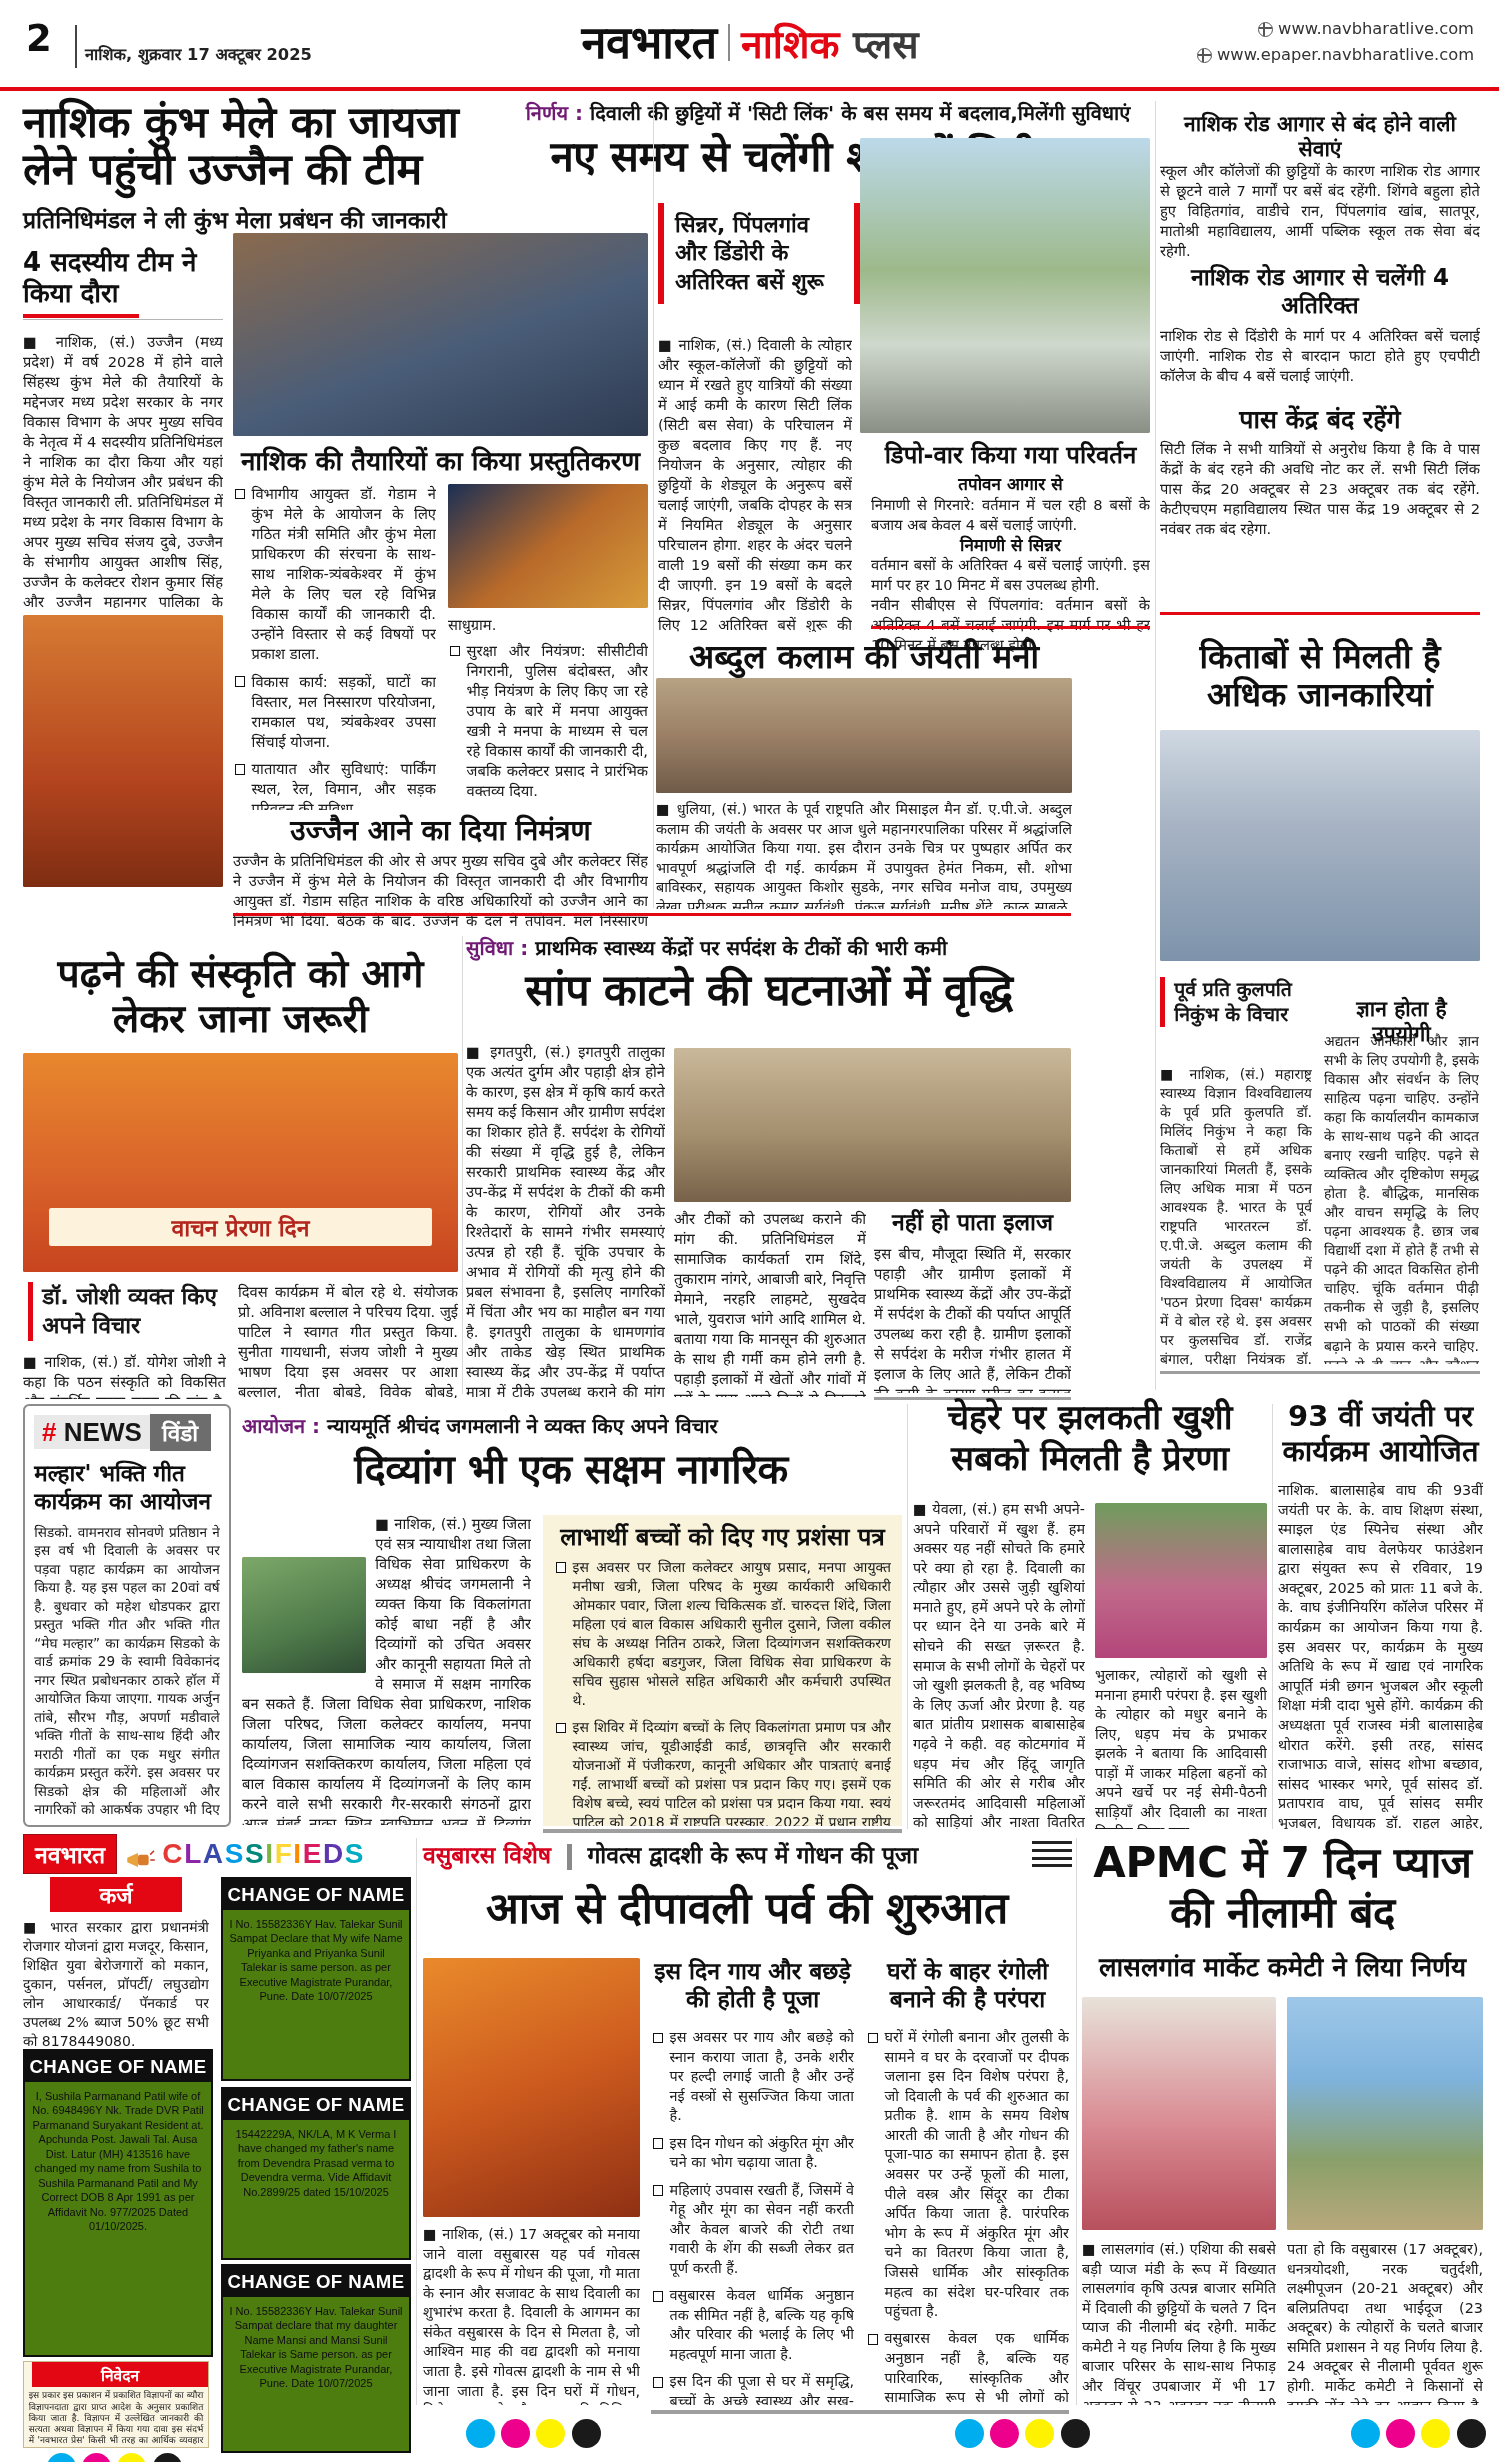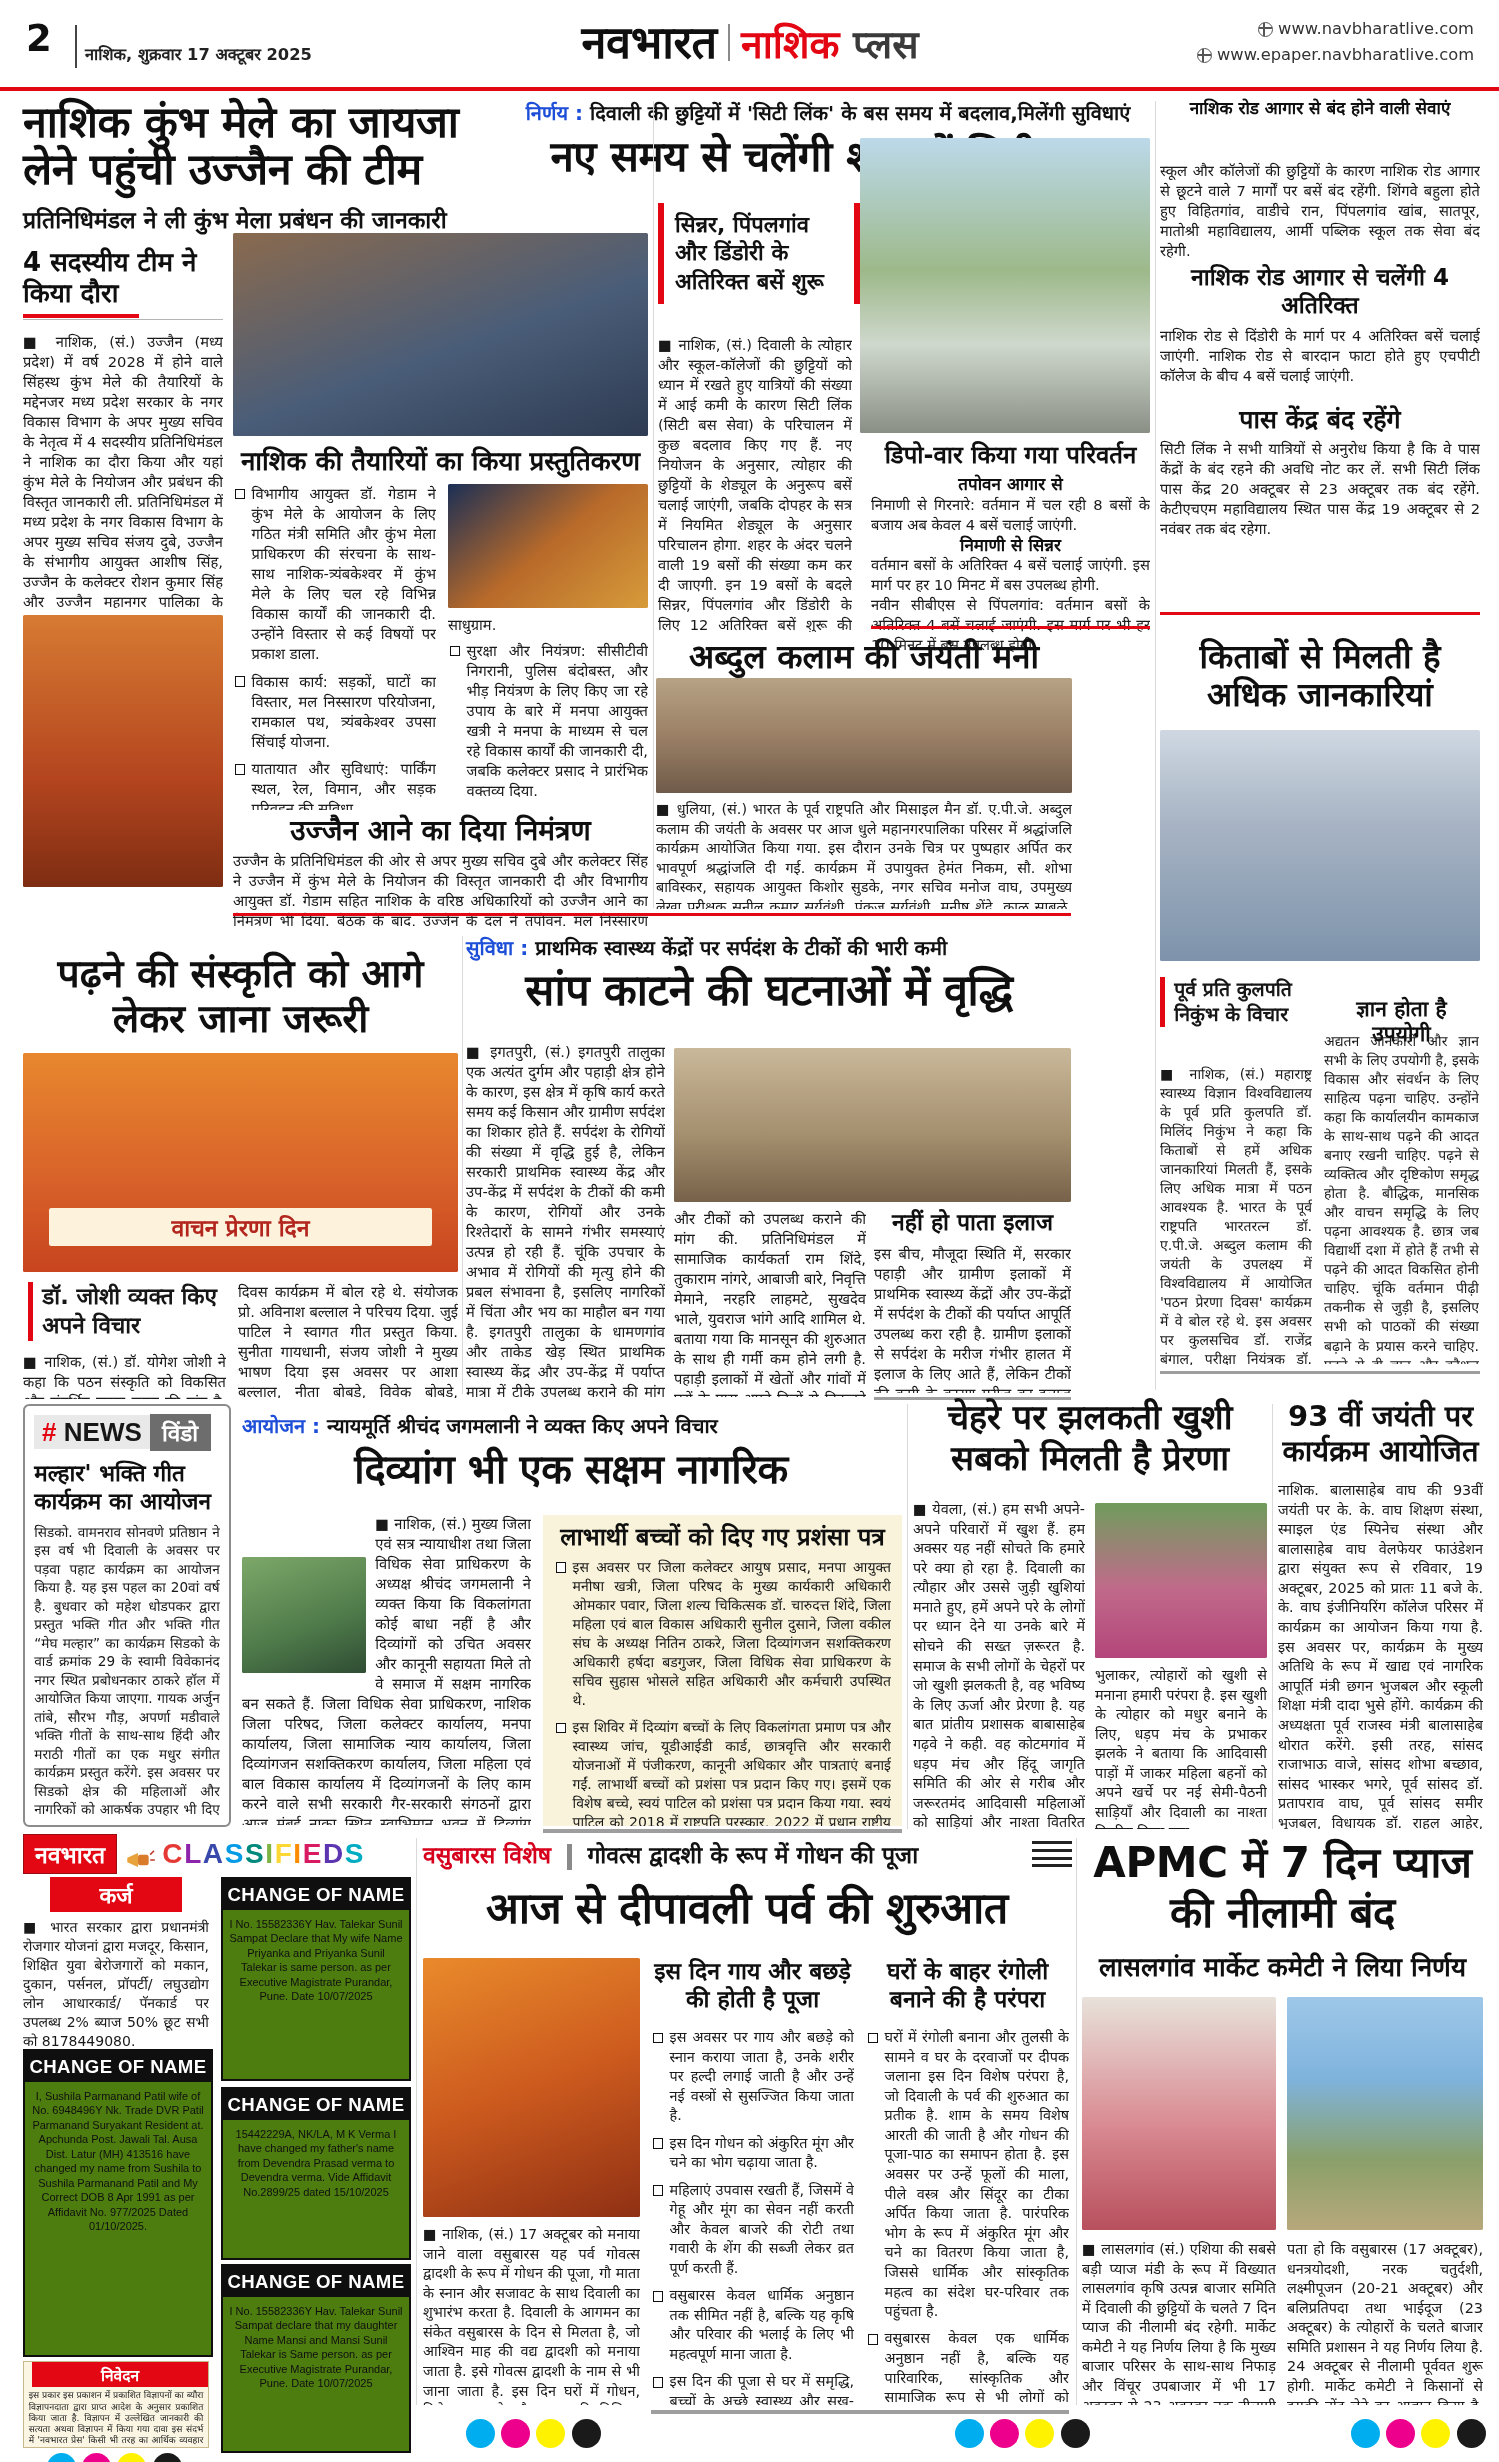--- a/index.html
+++ b/index.html
@@ -4,21 +4,21 @@
 <style>
   html,body{margin:0;padding:0;background:#e9e9e9;}
   .pg{position:relative;width:1500px;height:2462px;background:#ffffff;margin:0 auto;
       font-family:"DejaVu Sans",sans-serif;color:#161616;overflow:hidden;}
   .abs{position:absolute;}
   .hl{font-weight:800;color:#0f0f0f;line-height:1.1;letter-spacing:-0.4px;}
   .ctr{text-align:center;}
   .bd{font-size:14.7px;line-height:1.36;text-align:justify;color:#191919;overflow:hidden;}
   .sh{font-weight:800;color:#0f0f0f;text-align:center;line-height:1.2;}
   .kick{font-weight:800;color:#111;line-height:1.25;}
-  .kick .kl{color:#1d4ed8;}
+  .kick .kl{color:#701a75;}
   .blt{position:relative;padding-left:18.6px;margin-bottom:7.8px;}
   .blt::before{content:"";position:absolute;left:1.6px;top:4.7px;width:8.5px;height:8.5px;
       border:1.9px solid #111;background:#fff;}
   .ph{position:absolute;border-radius:1.6px;}
   .rr{position:absolute;background:#e30613;}
   .gr{position:absolute;background:#9e9e9e;}
   .vl{position:absolute;background:#d9d9d9;width:0.8px;}
   .redcap{border-bottom:0.8px solid #b5b5b5;}
   .redcap i{display:block;width:116px;height:3.9px;background:#e30613;}
   .lbar{border-left:5.4px solid #e30613;padding-left:9.3px;}
@@ -115,21 +115,21 @@
   <div class="abs" style="left:871px;top:441px;width:279px;">
     <div class="sh" style="font-size:24px;margin-bottom:4.7px;">डिपो-वार किया गया परिवर्तन</div>
     <div class="sh" style="font-size:17px;">तपोवन आगार से</div>
     <div class="bd" style="height:40px;">निमाणी से गिरनारे: वर्तमान में चल रही 8 बसों के बजाय अब केवल 4 बसें चलाई जाएंगी.</div>
     <div class="sh" style="font-size:17px;">निमाणी से सिन्नर</div>
     <div class="bd" style="height:40px;">वर्तमान बसों के अतिरिक्त 4 बसें चलाई जाएंगी. इस मार्ग पर हर 10 मिनट में बस उपलब्ध होगी.</div>
     <div class="bd" style="height:61px;">नवीन सीबीएस से पिंपलगांव: वर्तमान बसों के अतिरिक्त 4 बसें चलाई जाएंगी. इस मार्ग पर भी हर 10 मिनट में बस उपलब्ध होगी.</div>
   </div>
   <div class="rr" style="left:871px;top:626px;width:279px;height:3.1px;"></div>
 
-  <div class="abs sh" style="left:1160px;top:98px;width:320px;font-size:17px;">नाशिक रोड आगार से बंद होने वाली सेवाएं</div>
+  <div class="abs sh" style="left:1160px;top:112px;width:320px;font-size:21px;">नाशिक रोड आगार से बंद होने वाली सेवाएं</div>
   <div class="abs bd" style="left:1160px;top:161px;width:320px;height:99px;">स्कूल और कॉलेजों की छुट्टियों के कारण नाशिक रोड आगार से छूटने वाले 7 मार्गों पर बसें बंद रहेंगी. शिंगवे बहुला होते हुए विहितगांव, वाडीचे रान, पिंपलगांव खांब, सातपूर, मातोश्री महाविद्यालय, आर्मी पब्लिक स्कूल तक सेवा बंद रहेगी.</div>
   <div class="abs sh" style="left:1160px;top:264px;width:320px;font-size:23px;">नाशिक रोड आगार से चलेंगी 4 अतिरिक्त</div>
   <div class="abs bd" style="left:1160px;top:326px;width:320px;height:76px;">नाशिक रोड से दिंडोरी के मार्ग पर 4 अतिरिक्त बसें चलाई जाएंगी. नाशिक रोड से बारदान फाटा होते हुए एचपीटी कॉलेज के बीच 4 बसें चलाई जाएंगी.</div>
   <div class="abs sh" style="left:1160px;top:405px;width:320px;font-size:25px;">पास केंद्र बंद रहेंगे</div>
   <div class="abs bd" style="left:1160px;top:439px;width:320px;height:166px;">सिटी लिंक ने सभी यात्रियों से अनुरोध किया है कि वे पास केंद्रों के बंद रहने की अवधि नोट कर लें. सभी सिटी लिंक पास केंद्र 20 अक्टूबर से 23 अक्टूबर तक बंद रहेंगे. केटीएचएम महाविद्यालय स्थित पास केंद्र 19 अक्टूबर से 2 नवंबर तक बंद रहेगा.</div>
   <div class="rr" style="left:1160px;top:612px;width:320px;height:3.1px;"></div>
 
   <div class="abs sh" style="left:656px;top:637px;width:416px;font-size:33px;">अब्दुल कलाम की जयंती मनी</div>
   <div class="ph" style="left:656px;top:678px;width:416px;height:115px;background:linear-gradient(180deg,#b6a284,#9b8066 50%,#6f5b49);"></div>
   <div class="abs bd" style="left:656px;top:800px;width:416px;height:109px;font-size:14.4px;">■ धुलिया, (सं.) भारत के पूर्व राष्ट्रपति और मिसाइल मैन डॉ. ए.पी.जे. अब्दुल कलाम की जयंती के अवसर पर आज धुले महानगरपालिका परिसर में श्रद्धांजलि कार्यक्रम आयोजित किया गया. इस दौरान उनके चित्र पर पुष्पहार अर्पित कर भावपूर्ण श्रद्धांजलि दी गई. कार्यक्रम में उपायुक्त हेमंत निकम, सौ. शोभा बाविस्कर, सहायक आयुक्त किशोर सुडके, नगर सचिव मनोज वाघ, उपमुख्य लेखा परीक्षक सुनील कुमार सूर्यवंशी, पंकज सूर्यवंशी, मनीष शेंद्रे, काळू साबळे, मनीष चंद्रात्रे, कमरुद्दिन शेख, ऋतिक गोयर, नंदू सोनवणे सहित अन्य अधिकारी एवं कर्मचारी उपस्थित थे.</div>

